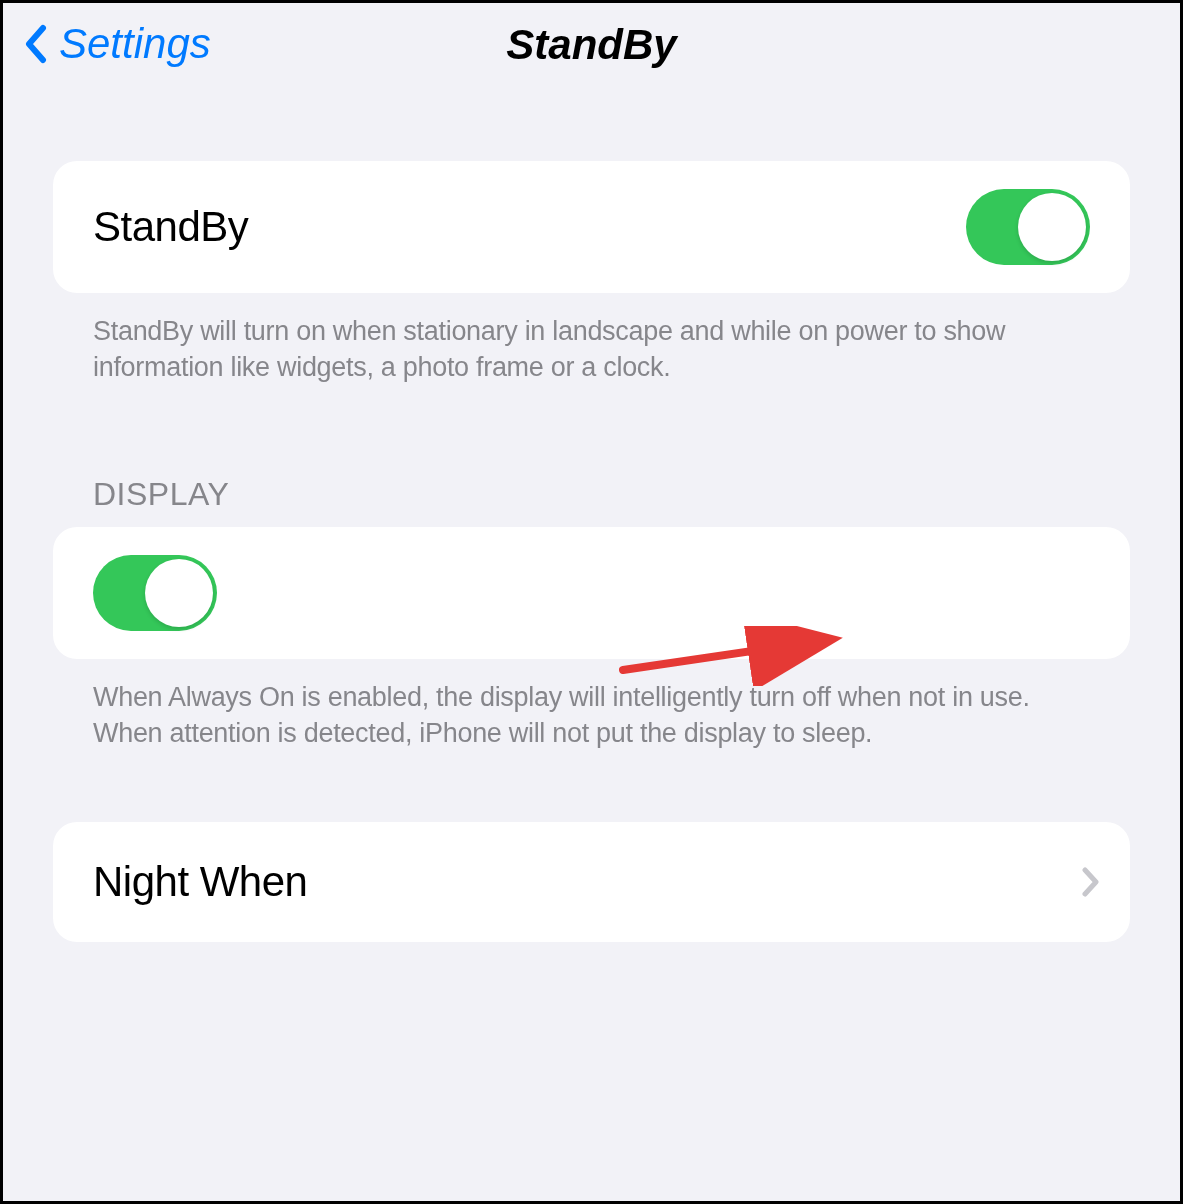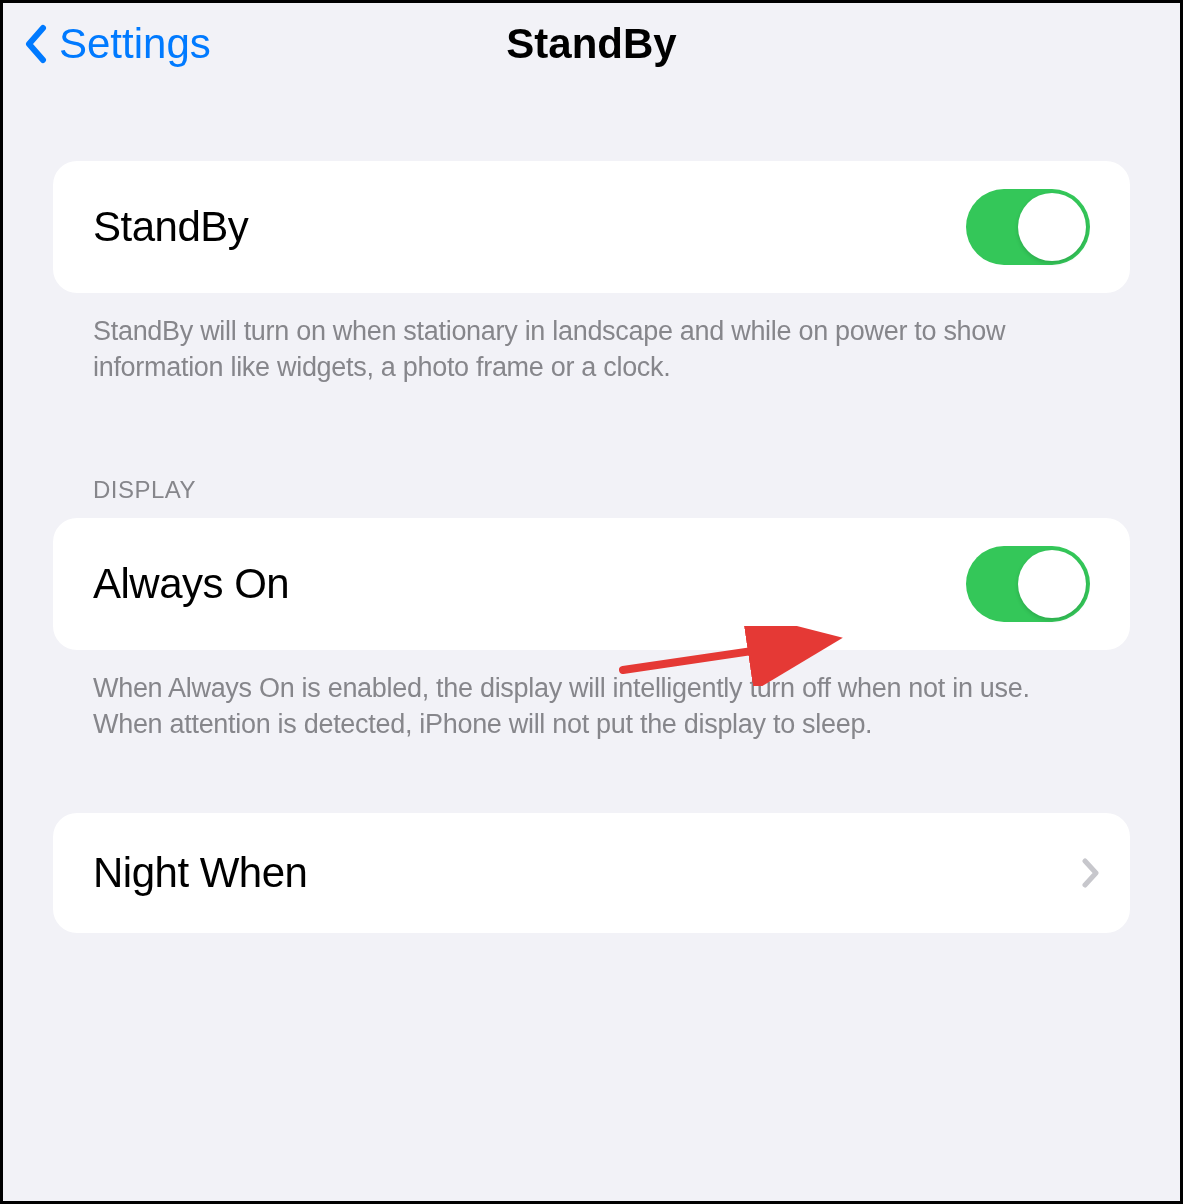--- a/index.html
+++ b/index.html
@@ -15,24 +15,24 @@
       border: 3px solid #000;
       position: relative;
     }
     .container {
       background: #f2f2f7;
       width: 100%;
       height: 100%;
     }
     .nav-bar {
       display: flex;
-      align-items: center;
       padding: 18px 4px 24px 20px;
       position: relative;
       height: 88px;
+      font-style: italic;
     }
     .back-button {
       display: flex;
       align-items: center;
       color: #007aff;
       font-size: 42px;
       font-weight: 400;
       cursor: pointer;
     }
     .back-chevron {
@@ -92,21 +92,21 @@
       box-shadow: 0 2px 4px rgba(0,0,0,0.15);
     }
     .footer-text {
       font-size: 27px;
       color: #86868b;
       padding: 20px 40px 0 40px;
       line-height: 1.35;
       letter-spacing: -0.3px;
     }
     .section-header {
-      font-size: 24px;
+      font-size: 32px;
       color: #86868b;
       padding: 0 40px 14px 40px;
       letter-spacing: 0.5px;
     }
     .spacer-mid {
       height: 90px;
     }
     .spacer-mid2 {
       height: 70px;
     }
@@ -155,21 +155,20 @@
         </div>
       </div>
     </div>
     <div class="footer-text">StandBy will turn on when stationary in landscape and while on power to show information like widgets, a photo frame or a clock.</div>
 
     <div class="spacer-mid"></div>
 
     <div class="section-header">DISPLAY</div>
     <div class="card">
       <div class="row">
-        <span class="row-label">Always On</span>
         <div class="toggle">
           <div class="toggle-knob"></div>
         </div>
       </div>
     </div>
     <div class="footer-text">When Always On is enabled, the display will intelligently turn off when not in use. When attention is detected, iPhone will not put the display to sleep.</div>
 
     <div class="spacer-mid2"></div>
 
     <div class="card">

